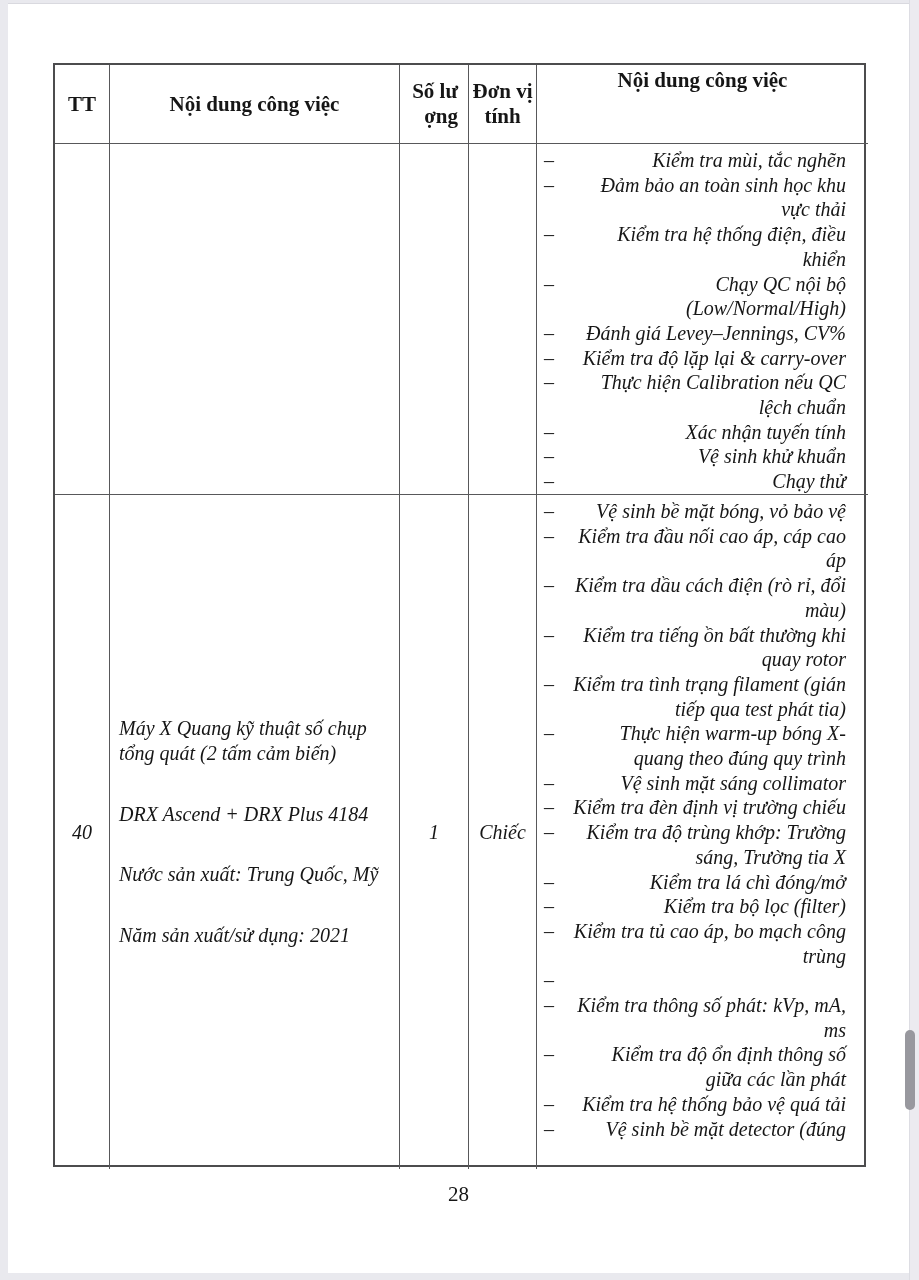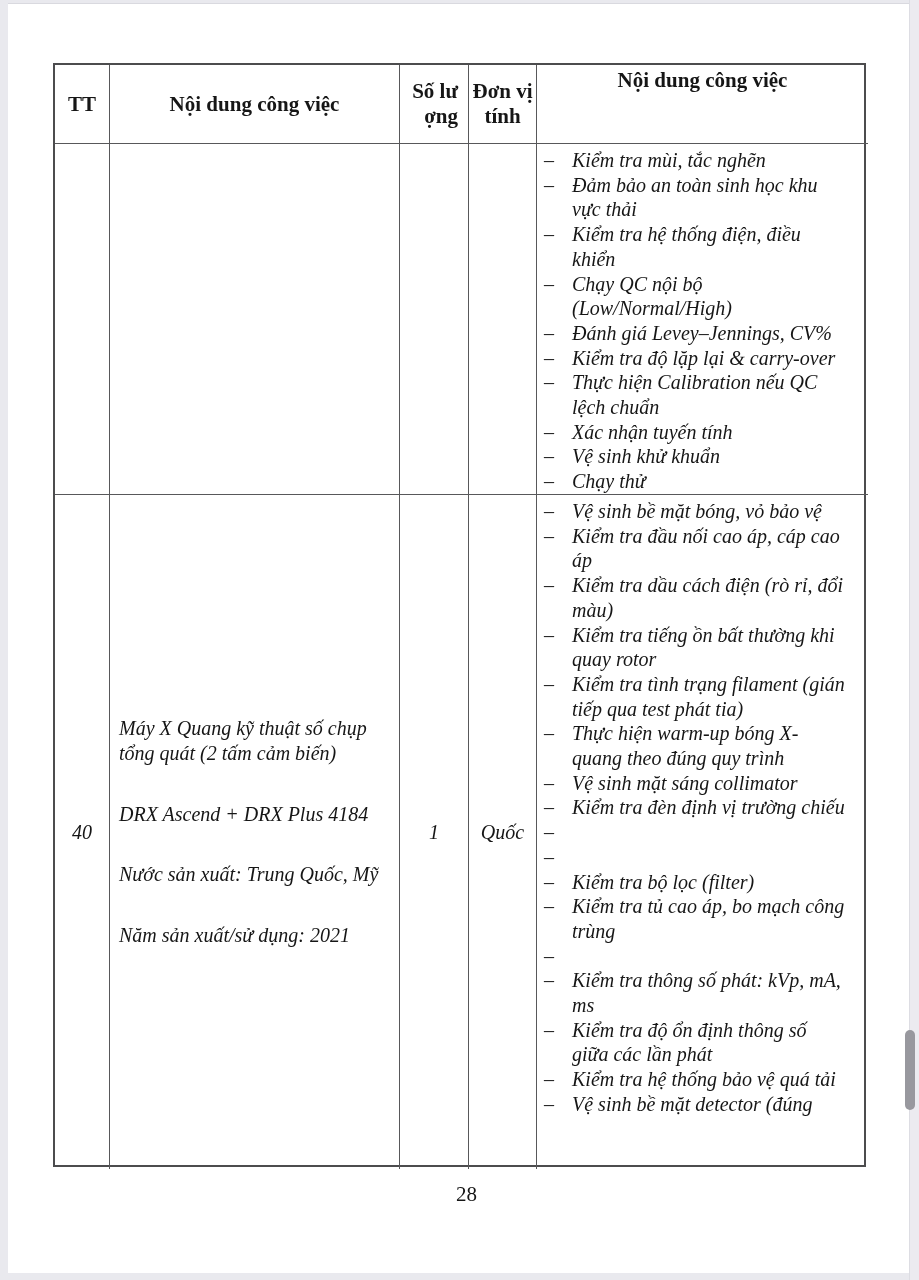--- a/index.html
+++ b/index.html
@@ -45,25 +45,25 @@
   
   .bd {
     font-style:italic;
   }
   .center-both { display:flex; align-items:center; justify-content:center; text-align:center; }
   .desc-cell { display:flex; flex-direction:column; justify-content:center; padding:0 9px;gap:36px; }
   .desc-line { min-height:24.7px; }
   .tasks-cell { padding-top:4px; }
   .task { display:flex; padding-left:7px; padding-right:22px; }
   .task .dash { width:28px; flex:0 0 28px; }
-  .task .task-text { flex:1; }
+  .task .task-text { flex:1;text-align:right; }
   
   .page-number {
     position:absolute; left:0; top:1178px; width:100%;
-    text-align:center; font-size:21px; font-style:normal;margin-left:8px;
+    text-align:center; font-size:21px; font-style:normal;
   }
   
   .scroll-track {
     position:absolute; right:0; top:0; width:10px; height:1280px;
     background:#ecebf0; border-left:1px solid #dddde3;
   }
   .scroll-thumb {
     position:absolute; right:4px; top:1030px; width:10px; height:80px;
     background:#98989e; border-radius:5px;
   }
@@ -145,21 +145,21 @@
 
         <div class="desc-line">Máy X Quang kỹ thuật số chụp tổng quát (2 tấm cảm biến)</div>
 
         <div class="desc-line">DRX Ascend + DRX Plus 4184</div>
 
         <div class="desc-line">Nước sản xuất: Trung Quốc, Mỹ</div>
 
         <div class="desc-line">Năm sản xuất/sử dụng: 2021</div>
       </div>
     <div class="cell bd center-both last-row">1</div>
-    <div class="cell bd center-both last-row">Quốc</div>
+    <div class="cell bd center-both last-row">Chiếc</div>
     <div class="cell bd tasks-cell last-col last-row">
 
         <div class="task">
           <span class="dash">–</span>
           <span class="task-text">Vệ sinh bề mặt bóng, vỏ bảo vệ</span>
         </div>
 
         <div class="task">
           <span class="dash">–</span>
           <span class="task-text">Kiểm tra đầu nối cao áp, cáp cao áp</span>
@@ -190,24 +190,26 @@
           <span class="task-text">Vệ sinh mặt sáng collimator</span>
         </div>
 
         <div class="task">
           <span class="dash">–</span>
           <span class="task-text">Kiểm tra đèn định vị trường chiếu</span>
         </div>
 
         <div class="task">
           <span class="dash">–</span>
-        </div>
-
-        <div class="task">
-          <span class="dash">–</span>
+          <span class="task-text">Kiểm tra độ trùng khớp: Trường sáng, Trường tia X</span>
+        </div>
+
+        <div class="task">
+          <span class="dash">–</span>
+          <span class="task-text">Kiểm tra lá chì đóng/mở</span>
         </div>
 
         <div class="task">
           <span class="dash">–</span>
           <span class="task-text">Kiểm tra bộ lọc (filter)</span>
         </div>
 
         <div class="task">
           <span class="dash">–</span>
           <span class="task-text">Kiểm tra tủ cao áp, bo mạch công trùng</span>

